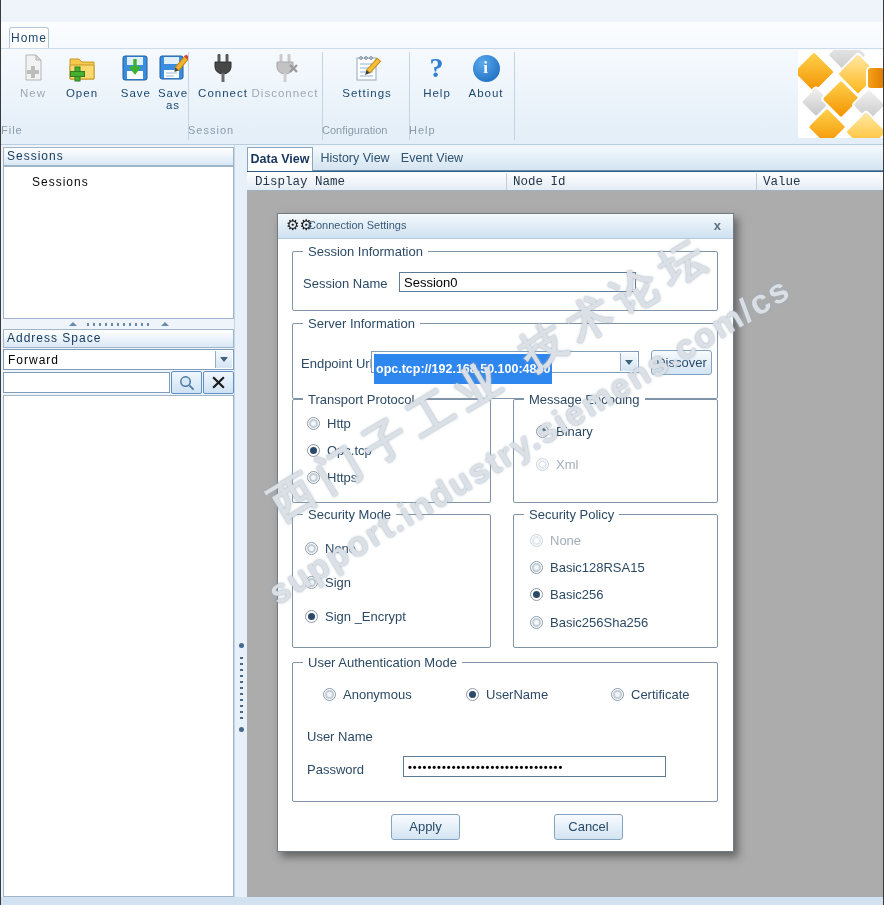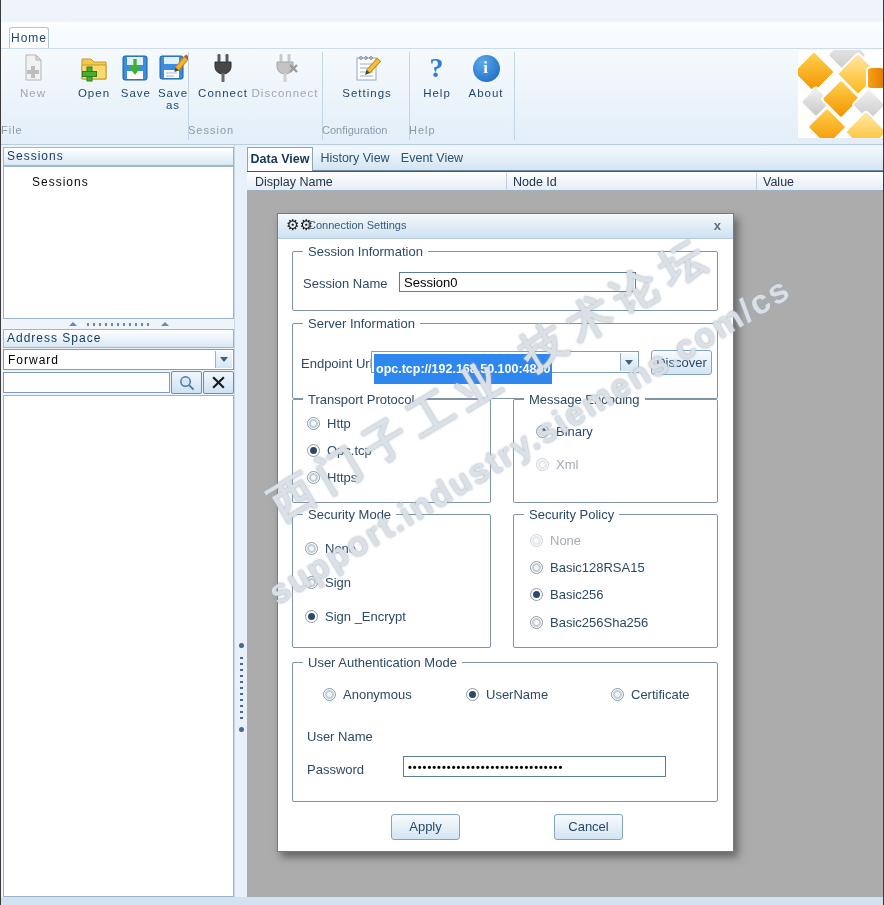--- a/index.html
+++ b/index.html
@@ -71,21 +71,21 @@
   
   .tabstrip { position:absolute; left:246px; top:147px; width:638px; height:24px;
     background:linear-gradient(#f3f9fd,#d4e4f1); border-bottom:1px solid #6e8ca8; }
   .mtab { position:absolute; top:0; height:24px; font-size:12.5px; line-height:23px;
     text-align:center; color:#2d5171; }
   .mtab.active { background:#fff; border:1px solid #8aa5bd; border-bottom:none;
     font-weight:bold; color:#16365c; }
   .headerrow { position:absolute; left:246px; top:171px; width:638px; height:20px;
     background:linear-gradient(#ffffff,#e4ecf4); border-top:1px solid #2c5d8c;
     border-bottom:1px solid #9fb0c0; font-size:12.5px; color:#24364a; }
-  .hcol { position:absolute; top:3px; }
+  .hcol { position:absolute; top:3px;font-family:Liberation Mono, monospace; }
   .hsep { position:absolute; top:1px; width:1px; height:17px; background:#c0cedd; }
   .graybody { position:absolute; left:246px; top:191px; width:638px; height:706px; background:#acacac; }
   .bottomstrip { position:absolute; left:0; top:897px; width:884px; height:8px; background:#d2e2f0; }
   
   .dialog { position:absolute; left:276px; top:213px; width:457px; height:639px; background:#fff;
     border:1px solid #737b83; box-shadow:4px 5px 8px rgba(40,40,40,.55); z-index:5; }
   .dtitle { position:absolute; left:0; top:0; right:0; height:25px;
     background:linear-gradient(#f4f9fd,#cfe1f1); border-bottom:1px solid #b5cbdf; }
   .dtitle .gears { position:absolute; left:8px; top:2px; font-size:15px; color:#1a1a1a; }
   .dtitle .txt { position:absolute; left:30px; top:5px; font-size:11px; color:#3a5a78; }
@@ -133,21 +133,21 @@
       <span class="ic">
         <svg width="30" height="30" viewBox="0 0 30 30">
             <path d="M8 2 h10 l5 5 v20 H8 z" fill="#f2f2f2" stroke="#b5b5b5"></path>
             <path d="M18 2 l5 5 h-5 z" fill="#dcdcdc" stroke="#b5b5b5"></path>
             <rect x="13" y="13" width="4" height="12" fill="#bdbdbd"></rect>
             <rect x="9" y="17" width="12" height="4" fill="#bdbdbd"></rect>
           </svg>
       </span>
       <span>New</span>
     </div>
-    <div class="rbtn" style="left:70px;width:46px;">
+    <div class="rbtn" style="left:58px;width:46px;">
       <span class="ic">
         <svg width="30" height="30" viewBox="0 0 30 30">
             <path d="M3 6 h9 l3 3 h12 v17 H3 z" fill="#f6c84e" stroke="#c59a2a"></path>
             <path d="M3 12 h24 v14 H3 z" fill="#fbd96f" stroke="#c59a2a"></path>
             <rect x="8" y="14" width="5" height="14" fill="#46b02e" stroke="#2e7d1f"></rect>
             <rect x="3.5" y="18.5" width="14" height="5" fill="#46b02e" stroke="#2e7d1f"></rect>
           </svg>
       </span>
       <span>Open</span>
     </div>

